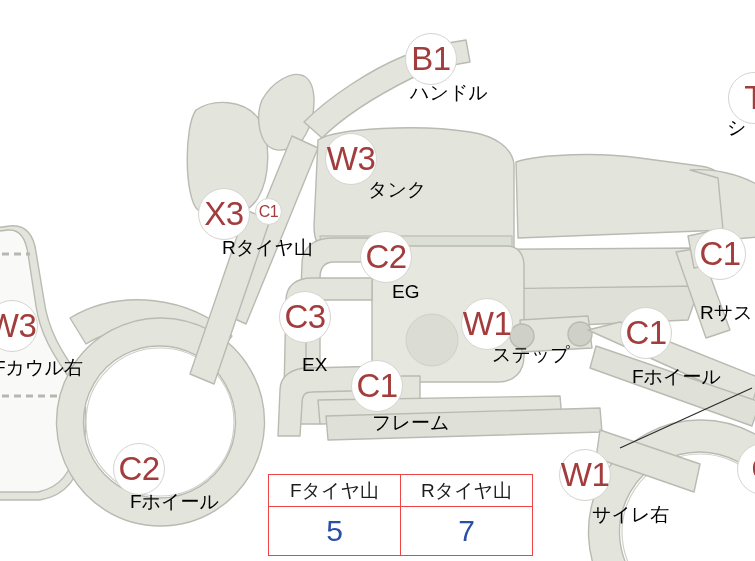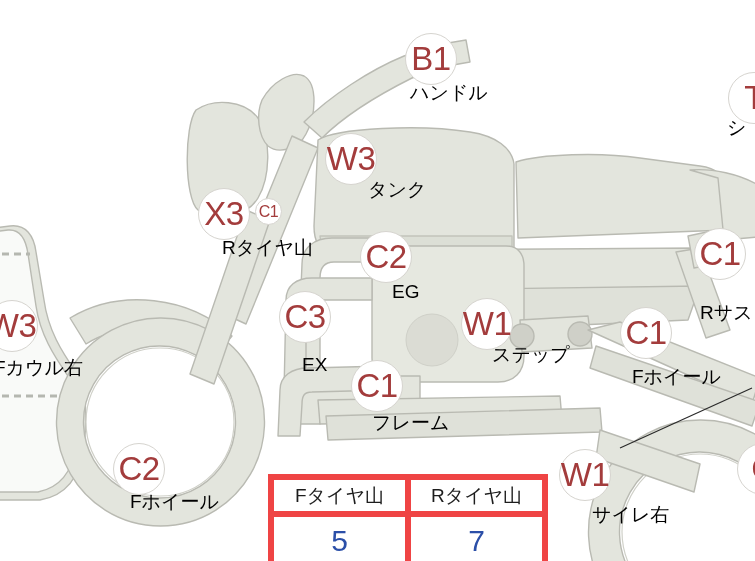--- a/index.html
+++ b/index.html
@@ -65,21 +65,21 @@
   #tire-table {
     position: absolute;
     left: 268px;
     top: 474px;
     border-collapse: collapse;
     background: #ffffff;
     z-index: 30;
   }
   #tire-table th,
   #tire-table td {
-    border: 6px solid #ef4444;
+    border: 1px solid #ef4444;
     text-align: center;
     padding: 0;
   }
   #tire-table th {
     font-weight: 400;
     font-size: 19px;
     color: #1d1d1d;
     height: 31px;
     width: 131px;
   }

